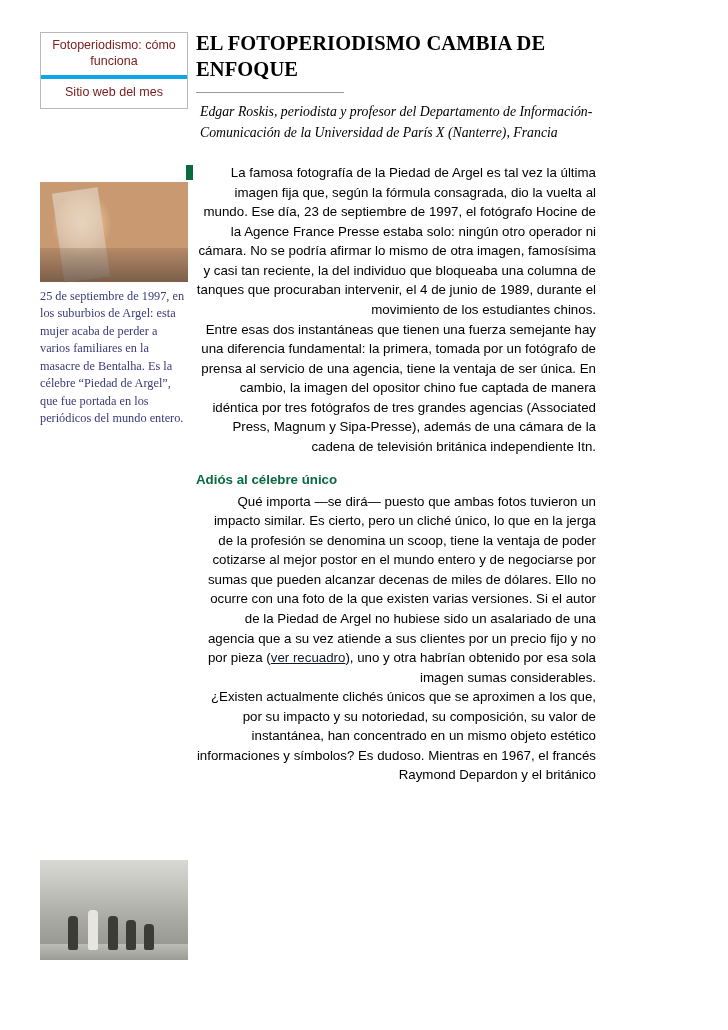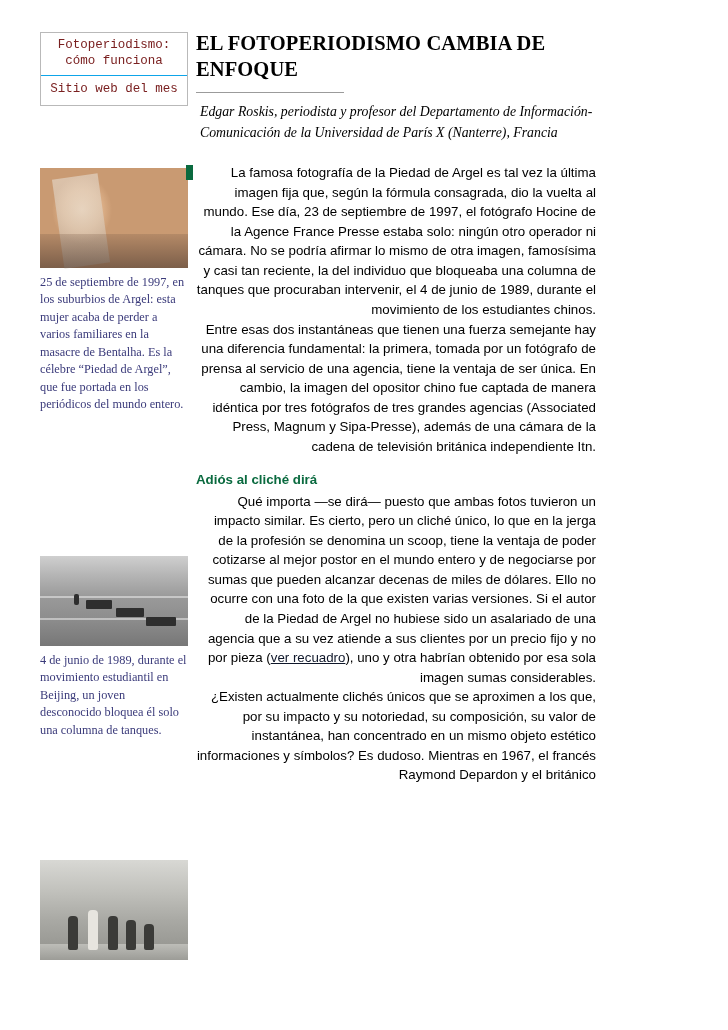--- a/index.html
+++ b/index.html
@@ -30,27 +30,27 @@
   }
 
   .sidebox {
     border: 1px solid #b9b9b9;
     width: 148px;
     box-sizing: border-box;
   }
   .sidebox-row {
     padding: 5px 4px 6px 4px;
     text-align: center;
-    font-family: Liberation Mono, monospace;
+    font-family: Liberation Sans, sans-serif;
     font-size: 12.5px;
     color: #7a2020;
     line-height: 1.25;
   }
   .sidebox-row.second {
-    border-top: 1px solid #0ea5e9;
+    border-top: 4px solid #0ea5e9;
     padding: 6px 4px 7px 4px;
   }
 
   
   .photo-block {
     position: absolute;
     left: 40px;
     width: 148px;
   }
   .photo {
@@ -206,36 +206,25 @@
 
 <div class="page">
 
   <div class="left-col">
     <div class="sidebox">
       <div class="sidebox-row">Fotoperiodismo: cómo funciona</div>
       <div class="sidebox-row second">Sitio web del mes</div>
     </div>
   </div>
 
-  <div class="photo-block" style="top:168px;">
+  <div class="photo-block" style="top:182px;">
     <div class="photo ph1"></div>
     <div class="caption">25 de septiembre de 1997, en los suburbios de Argel: esta mujer acaba de perder a varios familiares en la masacre de Bentalha. Es la célebre “Piedad de Argel”, que fue portada en los periódicos del mundo entero.</div>
   </div>
 
-  <div class="photo-block" style="top:556px;">
-    <div class="photo ph2">
-      <div class="stripe" style="top:40px;"></div>
-      <div class="stripe" style="top:62px;"></div>
-      <div class="tank" style="left:46px; top:44px; width:26px;"></div>
-      <div class="tank" style="left:76px; top:52px; width:28px;"></div>
-      <div class="tank" style="left:106px; top:61px; width:30px;"></div>
-      <div class="tank" style="left:34px; top:38px; width:5px; height:11px; border-radius:2px;"></div>
-    </div>
-    <div class="caption">4 de junio de 1989, durante el movimiento estudiantil en Beijing, un joven desconocido bloquea él solo una columna de tanques.</div>
-  </div>
 
   <div class="photo-block" style="top:860px;">
     <div class="photo ph3">
       <div class="road"></div>
       <div class="fig" style="left:28px;"></div>
       <div class="fig" style="left:48px; height:40px; background:#e7e5df;"></div>
       <div class="fig" style="left:68px;"></div>
       <div class="fig" style="left:86px; height:30px;"></div>
       <div class="fig" style="left:104px; height:26px;"></div>
     </div>
@@ -246,21 +235,21 @@
     <hr class="rule">
     <p class="byline">Edgar Roskis, periodista y profesor del Departamento de Información-Comunicación de la Universidad de París X (Nanterre), Francia</p>
 
     <div class="body">
       <p class="dropcap-para">
         <span class="greenbar"></span>
         <span>La famosa fotografía de la Piedad de Argel es tal vez la última imagen fija que, según la fórmula consagrada, dio la vuelta al mundo. Ese día, 23 de septiembre de 1997, el fotógrafo Hocine de la Agence France Presse estaba solo: ningún otro operador ni cámara. No se podría afirmar lo mismo de otra imagen, famosísima y casi tan reciente, la del individuo que bloqueaba una columna de tanques que procuraban intervenir, el 4 de junio de 1989, durante el movimiento de los estudiantes chinos.</span>
       </p>
       <p>Entre esas dos instantáneas que tienen una fuerza semejante hay una diferencia fundamental: la primera, tomada por un fotógrafo de prensa al servicio de una agencia, tiene la ventaja de ser única. En cambio, la imagen del opositor chino fue captada de manera idéntica por tres fotógrafos de tres grandes agencias (Associated Press, Magnum y Sipa-Presse), además de una cámara de la cadena de televisión británica independiente Itn.</p>
 
-      <h3 class="subhead">Adiós al cliché dirá</h3>
+      <h3 class="subhead">Adiós al célebre único</h3>
 
       <p><span>Qué importa —se dirá— puesto que ambas fotos tuvieron un impacto similar. Es cierto, pero un cliché único, lo que en la jerga de la profesión se denomina un scoop, tiene la ventaja de poder cotizarse al mejor postor en el mundo entero y de negociarse por sumas que pueden alcanzar decenas de miles de dólares. Ello no ocurre con una foto de la que existen varias versiones. Si el autor de la Piedad de Argel no hubiese sido un asalariado de una agencia que a su vez atiende a sus clientes por un precio fijo y no por pieza (</span><a class="inline-link" href="#">ver recuadro</a><span>), uno y otra habrían obtenido por esa sola imagen sumas considerables.</span></p>
 
       <p>¿Existen actualmente clichés únicos que se aproximen a los que, por su impacto y su notoriedad, su composición, su valor de instantánea, han concentrado en un mismo objeto estético informaciones y símbolos? Es dudoso. Mientras en 1967, el francés Raymond Depardon y el británico</p>
     </div>
   </div>
 
 </div>
 
 </body></html>

